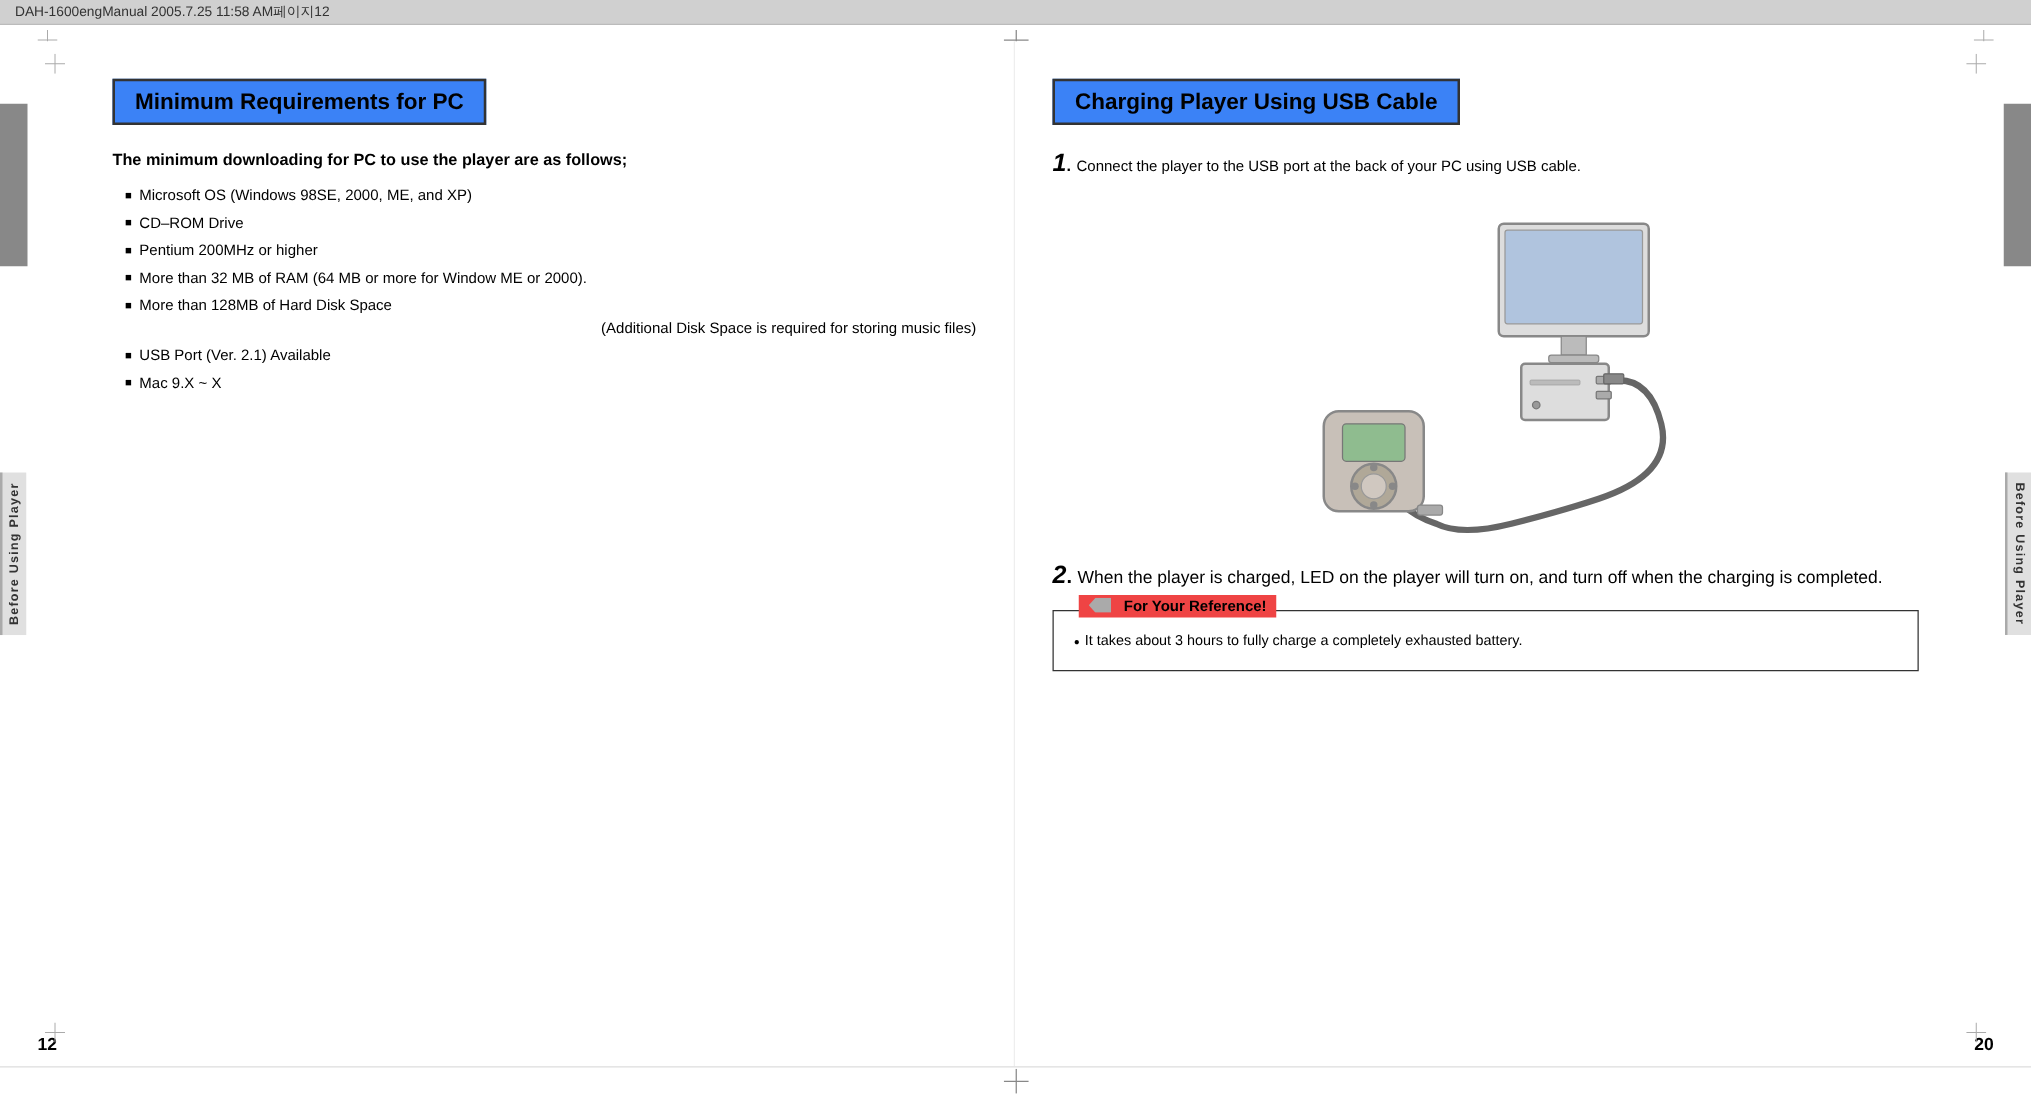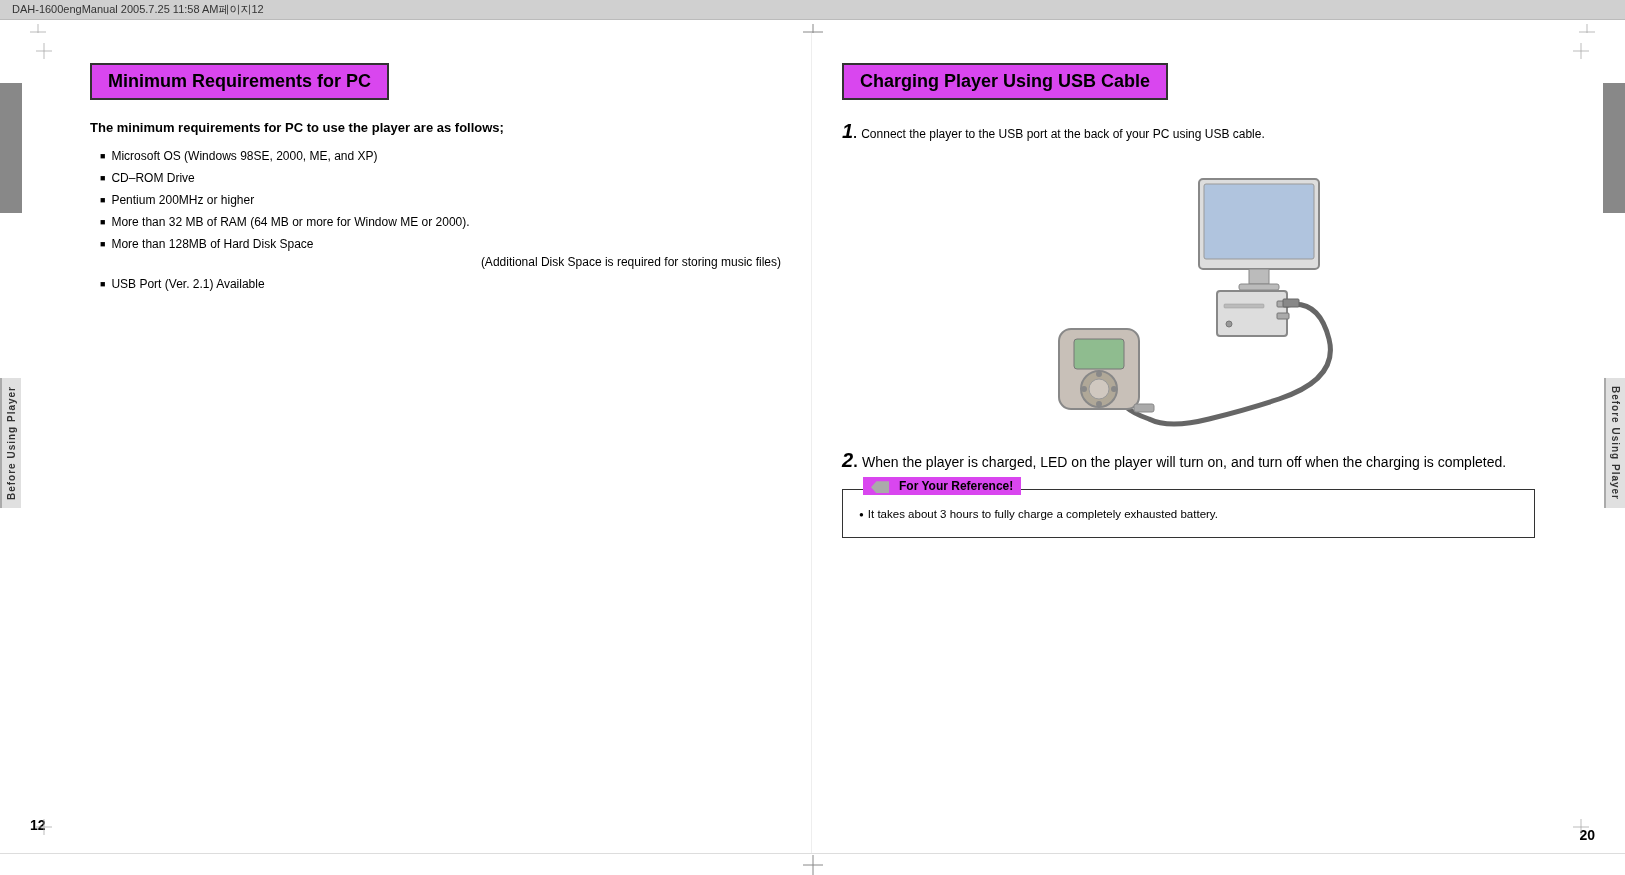--- a/index.html
+++ b/index.html
@@ -93,21 +93,21 @@
     }
 
     
     .section-header {
       border: 2px solid #333;
       display: inline-block;
       padding: 6px 16px;
       font-size: 18px;
       font-weight: bold;
       margin-bottom: 20px;
-      background: #d946ef;
+      background: #3b82f6;
     }
 
     
     .intro-text {
       font-size: 13px;
       margin-bottom: 14px;
       font-weight: bold;
     }
 
     .req-list {
@@ -178,26 +178,26 @@
       padding: 12px 16px;
       margin-top: 14px;
       background: #fff;
       position: relative;
     }
 
     .reference-header {
       position: absolute;
       top: -13px;
       left: 20px;
-      background: #d946ef;
+      background: #ef4444;
       padding: 2px 8px;
       font-size: 12px;
       font-weight: bold;
       display: flex;
-      align-items: flex-end;
+      align-items: flex-start;
       gap: 6px;
     }
 
     .reference-header::before {
       content: '';
       display: inline-block;
       width: 18px;
       height: 12px;
       background: #aaa;
       clip-path: polygon(0 50%, 30% 0, 100% 0, 100% 100%, 30% 100%);
@@ -220,21 +220,21 @@
     .reference-list li::before {
       content: '●';
       font-size: 8px;
       margin-top: 2px;
       flex-shrink: 0;
     }
 
     
     .page-num-left {
       position: absolute;
-      bottom: 20px;
+      bottom: 10px;
       left: 30px;
       font-size: 14px;
       font-weight: bold;
     }
 
     .page-num-right {
       position: absolute;
       bottom: 10px;
       right: 30px;
       font-size: 14px;
@@ -320,21 +320,21 @@
           <line x1="8" y1="0" x2="8" y2="16" stroke="#aaa" stroke-width="0.8"></line>
           <line x1="0" y1="8" x2="16" y2="8" stroke="#aaa" stroke-width="0.8"></line>
         </svg>
       </div>
 
       <div style="padding-left: 30px; padding-top: 10px;">
         
         <div class="section-header">Minimum Requirements for PC</div>
 
         
-        <p class="intro-text">The minimum requirements for PC to use the player are as follows;</p>
+        <p class="intro-text">The minimum downloading for PC to use the player are as follows;</p>
 
         
         <ul class="req-list">
           <li>
               <span>Microsoft OS (Windows 98SE, 2000, ME, and XP)</span>
             </li>
           <li>
               <span>CD–ROM Drive</span>
             </li>
           <li>
@@ -344,20 +344,23 @@
               <span>More than 32 MB of RAM (64 MB or more for Window ME or 2000).</span>
             </li>
           <li>
               <span>More than 128MB of Hard Disk Space</span>
             </li>
           <li class="sub-item">
               <span>(Additional Disk Space is required for storing music files)</span>
             </li>
           <li>
               <span>USB Port (Ver. 2.1) Available</span>
+            </li>
+          <li>
+              <span>Mac 9.X ~ X</span>
             </li>
         </ul>
       </div>
 
       <div class="page-num-left">12</div>
 
       <div style="position:absolute; left:36px; bottom:14px;">
         <svg width="16" height="16">
           <line x1="8" y1="0" x2="8" y2="16" stroke="#aaa" stroke-width="0.8"></line>
           <line x1="0" y1="8" x2="16" y2="8" stroke="#aaa" stroke-width="0.8"></line>

